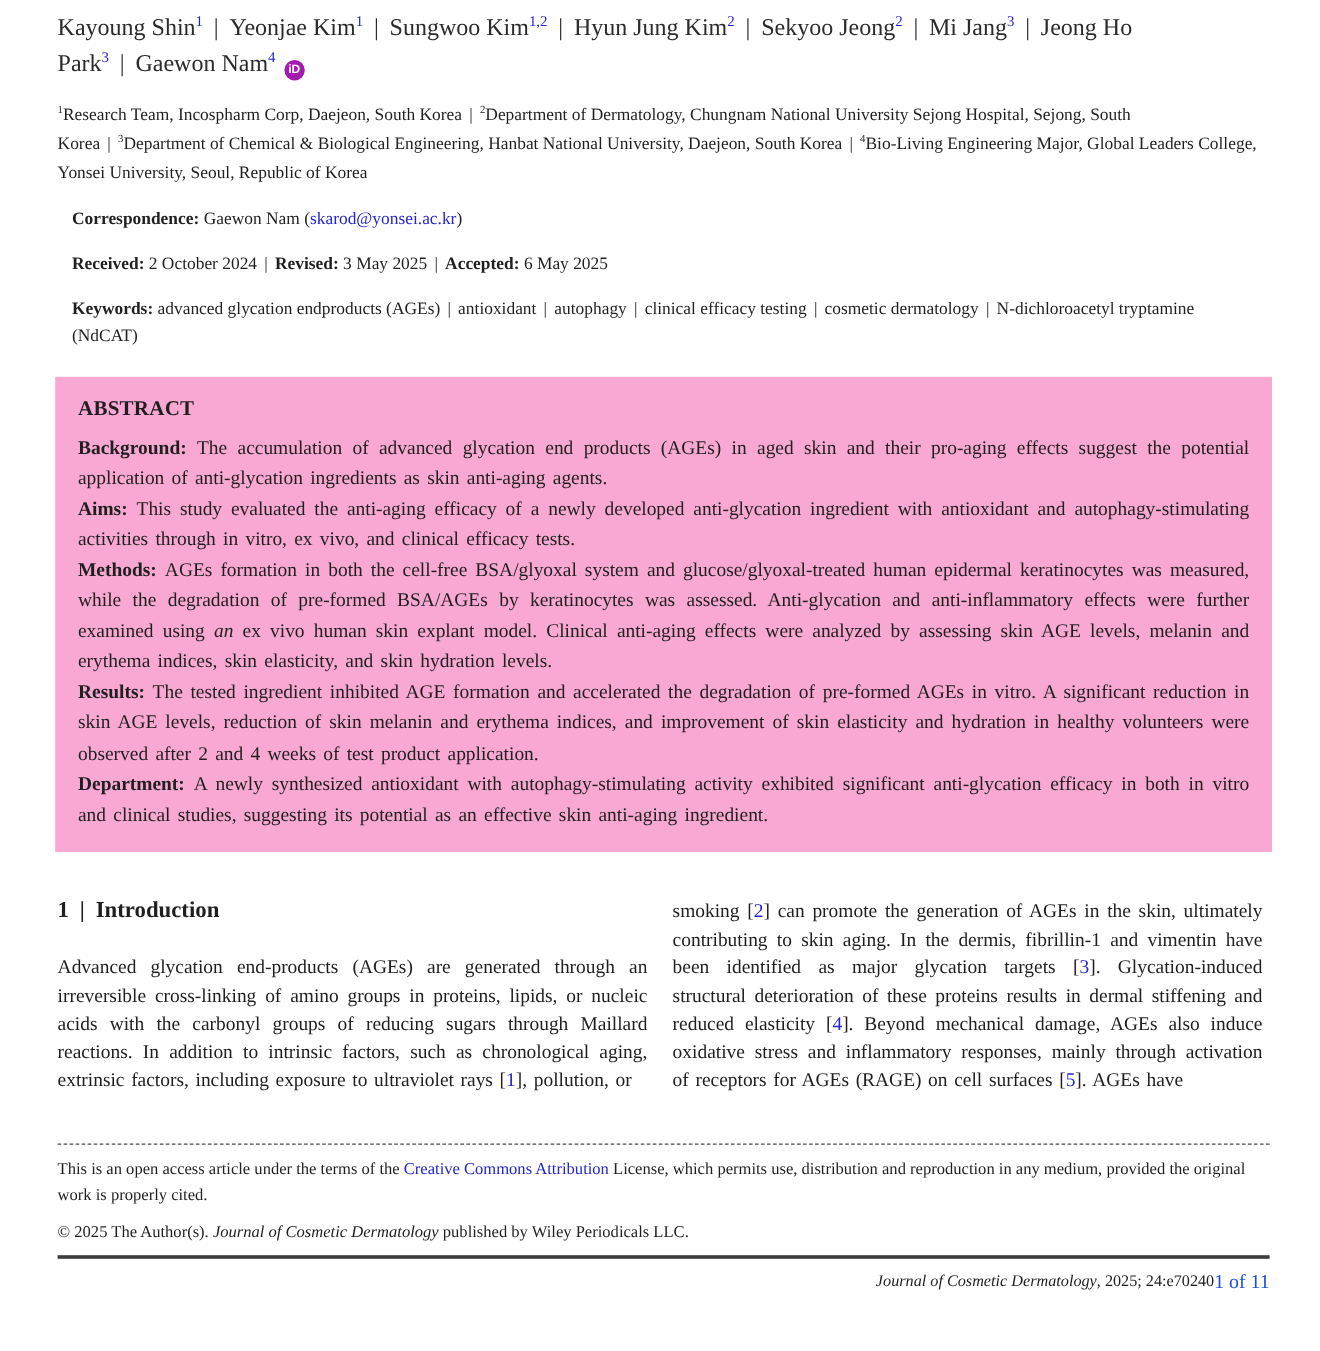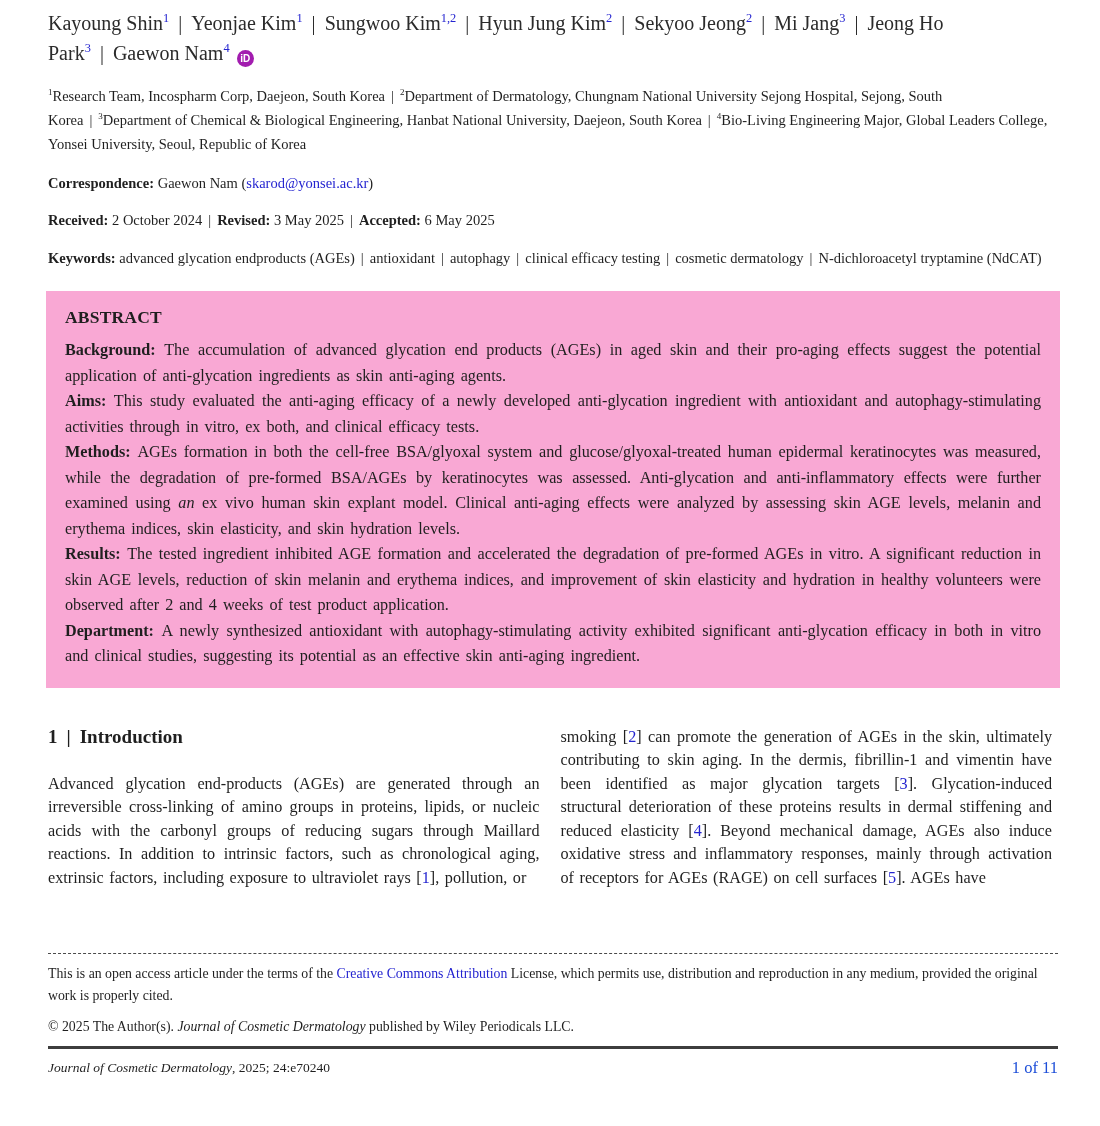--- a/index.html
+++ b/index.html
@@ -26,21 +26,21 @@
     display: inline-block; width: 17px; height: 17px; border-radius: 50%;
     background: #a21caf; color: #ffffff;
     font-family: "Liberation Sans", sans-serif;
     font-size: 10px; font-weight: 700; line-height: 17px; text-align: center;
     margin-left: 7px; vertical-align: -2px;
   }
 
   .affiliations { margin-top: 17px; font-size: 14.5px; line-height: 1.65; }
   .affiliations .sep { padding: 0 6px; }
 
-  .meta { margin-top: 15px; font-size: 14.5px; line-height: 1.55; }
+  .meta { margin-top: 15px; font-size: 14.5px; line-height: 1.55; margin-left: 12px; }
   .meta .sep { padding: 0 6px; }
 
   .abstract {
     margin: 22px -8px 0 -2px;
     background: #f9a8d4;
     padding: 16px 19px 18px 19px;
     box-sizing: border-box;
     min-height: 348px;
   }
   .abstract-title { font-weight: 700; font-size: 17.5px; letter-spacing: 0.2px; margin: 0 0 10px 0; }
@@ -53,42 +53,42 @@
   .body-text { margin: 0; font-size: 16.2px; line-height: 23.5px; text-align: justify; word-spacing: 1.5px; }
 
   .footer { position: absolute; left: 48px; right: 42px; top: 953px; }
   .dotted { border-top: 1.5px dashed #4a4a4a; height: 0; }
   .small { margin: 0; font-size: 13.8px; line-height: 22px; }
   .license-text { margin-top: 9px; }
   .copyright-text { margin-top: 9px; }
 
   .bottombar { position: absolute; left: 48px; right: 42px; top: 1046px; }
   .rule { border-top: 3px solid #3d3d3d; margin-bottom: 9px; }
-  .bottom-flex { display: flex; justify-content: space-between; align-items: flex-start; }
+  .bottom-flex { display: flex; justify-content: flex-end; align-items: flex-start; }
   .journal-info .small { font-size: 13.5px; line-height: 20px; }
   .page-num { font-size: 16.5px; color: #1d4ed8; }
 </style>
 </head>
 <body>
 
 <div class="page">
   <div class="content">
 
     <div class="byline"><span>Kayoung Shin</span><sup class="link">1</sup><span class="sep">|</span><span>Yeonjae Kim</span><sup class="link">1</sup><span class="sep">|</span><span>Sungwoo Kim</span><sup class="link">1,2</sup><span class="sep">|</span><span>Hyun Jung Kim</span><sup class="link">2</sup><span class="sep">|</span><span>Sekyoo Jeong</span><sup class="link">2</sup><span class="sep">|</span><span>Mi Jang</span><sup class="link">3</sup><span class="sep">|</span><span>Jeong Ho Park</span><sup class="link">3</sup><span class="sep">|</span><span>Gaewon Nam</span><sup class="link">4</sup><span class="orcid-icon">iD</span></div>
 
     <div class="affiliations"><sup>1</sup><span>Research Team, Incospharm Corp, Daejeon, South Korea</span><span class="sep">|</span><sup>2</sup><span>Department of Dermatology, Chungnam National University Sejong Hospital, Sejong, South Korea</span><span class="sep">|</span><sup>3</sup><span>Department of Chemical &amp; Biological Engineering, Hanbat National University, Daejeon, South Korea</span><span class="sep">|</span><sup>4</sup><span>Bio-Living Engineering Major, Global Leaders College, Yonsei University, Seoul, Republic of Korea</span></div>
 
     <div class="meta"><span class="b">Correspondence: </span><span>Gaewon Nam (</span><span class="link">skarod@yonsei.ac.kr</span><span>)</span></div>
     <div class="meta"><span class="b">Received: </span><span>2 October 2024</span><span class="sep">|</span><span class="b">Revised: </span><span>3 May 2025</span><span class="sep">|</span><span class="b">Accepted: </span><span>6 May 2025</span></div>
     <div class="meta"><span class="b">Keywords: </span><span>advanced glycation endproducts (AGEs)</span><span class="sep">|</span><span>antioxidant</span><span class="sep">|</span><span>autophagy</span><span class="sep">|</span><span>clinical efficacy testing</span><span class="sep">|</span><span>cosmetic dermatology</span><span class="sep">|</span><span>N-dichloroacetyl tryptamine (NdCAT)</span></div>
 
     <div class="abstract">
       <div class="abstract-title">ABSTRACT</div>
       <p><span class="b">Background: </span><span>The accumulation of advanced glycation end products (AGEs) in aged skin and their pro-aging effects suggest the potential application of anti-glycation ingredients as skin anti-aging agents.</span></p>
-      <p><span class="b">Aims: </span><span>This study evaluated the anti-aging efficacy of a newly developed anti-glycation ingredient with antioxidant and autophagy-stimulating activities through in vitro, ex both, and clinical efficacy tests.</span></p>
+      <p><span class="b">Aims: </span><span>This study evaluated the anti-aging efficacy of a newly developed anti-glycation ingredient with antioxidant and autophagy-stimulating activities through in vitro, ex vivo, and clinical efficacy tests.</span></p>
       <p><span class="b">Methods: </span><span>AGEs formation in both the cell-free BSA/glyoxal system and glucose/glyoxal-treated human epidermal keratinocytes was measured, while the degradation of pre-formed BSA/AGEs by keratinocytes was assessed. Anti-glycation and anti-inflammatory effects were further examined using </span><span class="i">an</span><span> ex vivo human skin explant model. Clinical anti-aging effects were analyzed by assessing skin AGE levels, melanin and erythema indices, skin elasticity, and skin hydration levels.</span></p>
       <p><span class="b">Results: </span><span>The tested ingredient inhibited AGE formation and accelerated the degradation of pre-formed AGEs in vitro. A significant reduction in skin AGE levels, reduction of skin melanin and erythema indices, and improvement of skin elasticity and hydration in healthy volunteers were observed after 2 and 4 weeks of test product application.</span></p>
       <p><span class="b">Department: </span><span>A newly synthesized antioxidant with autophagy-stimulating activity exhibited significant anti-glycation efficacy in both in vitro and clinical studies, suggesting its potential as an effective skin anti-aging ingredient.</span></p>
     </div>
 
     <div class="columns">
       <div class="col">
         <h2 class="sec-heading"><span class="b">1</span><span class="b sep">|</span><span class="b">Introduction</span></h2>
         <p class="body-text"><span>Advanced glycation end-products (AGEs) are generated through an irreversible cross-linking of amino groups in proteins, lipids, or nucleic acids with the carbonyl groups of reducing sugars through Maillard reactions. In addition to intrinsic factors, such as chronological aging, extrinsic factors, including exposure to ultraviolet rays [</span><span class="link">1</span><span>], pollution, or</span></p>
       </div>

